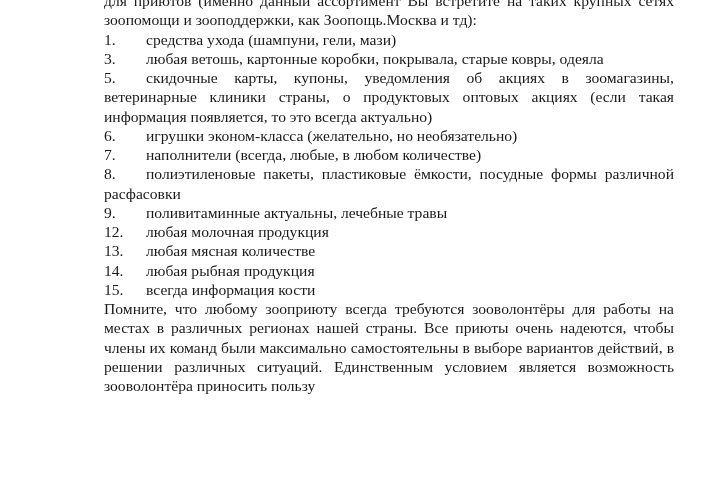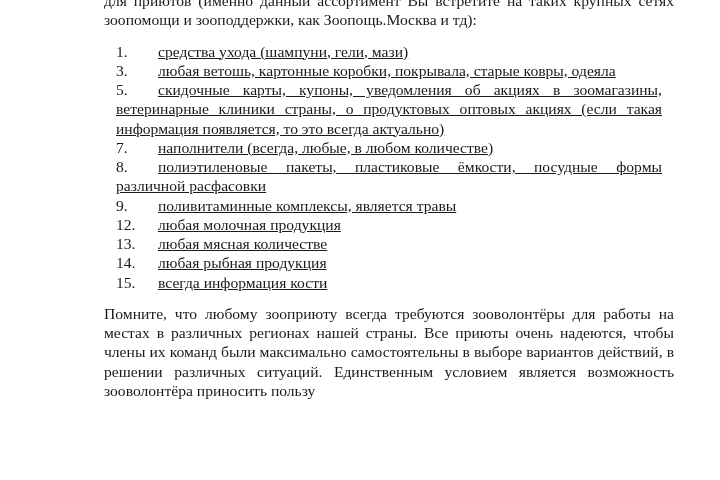--- a/index.html
+++ b/index.html
@@ -28,24 +28,23 @@
     font-size: 15.6px;
     line-height: 19.25px;
     color: #1a1a1a;
   }
   .para {
     margin: 0;
     text-align: justify;
     text-align-last: left;
   }
   .list {
-    margin: 12px;
+    margin: 0;
     padding: 0;
     list-style: none;
-    text-decoration: underline;
   }
   .list-item {
     margin: 0;
     text-align: justify;
     text-align-last: left;
   }
   .num {
     display: inline-block;
     width: 42px;
   }
@@ -54,23 +53,24 @@
 <body>
 
 <div class="page">
   <div class="doc">
     <p class="para">для приютов (именно данный ассортимент Вы встретите на таких крупных сетях зоопомощи и зооподдержки, как Зоопощь.Москва и тд):</p>
 
     <ol class="list">
       <li class="list-item"><span class="num">1.</span><span>средства ухода (шампуни, гели, мази)</span></li>
       <li class="list-item"><span class="num">3.</span><span>любая ветошь, картонные коробки, покрывала, старые ковры, одеяла</span></li>
       <li class="list-item"><span class="num">5.</span><span>скидочные карты, купоны, уведомления об акциях в зоомагазины, ветеринарные клиники страны, о продуктовых оптовых акциях (если такая информация появляется, то это всегда актуально)</span></li>
+      <li class="list-item"><span class="num">6.</span><span>игрушки эконом-класса (желательно, но необязательно)</span></li>
       <li class="list-item"><span class="num">7.</span><span>наполнители (всегда, любые, в любом количестве)</span></li>
       <li class="list-item"><span class="num">8.</span><span>полиэтиленовые пакеты, пластиковые ёмкости, посудные формы различной расфасовки</span></li>
-      <li class="list-item"><span class="num">9.</span><span>поливитаминные комплексы, является травы</span></li>
+      <li class="list-item"><span class="num">9.</span><span>поливитаминные актуальны, лечебные травы</span></li>
       <li class="list-item"><span class="num">12.</span><span>любая молочная продукция</span></li>
       <li class="list-item"><span class="num">13.</span><span>любая мясная количестве</span></li>
       <li class="list-item"><span class="num">14.</span><span>любая рыбная продукция</span></li>
       <li class="list-item"><span class="num">15.</span><span>всегда информация кости</span></li>
     </ol>
 
     <p class="para">Помните, что любому зооприюту всегда требуются зооволонтёры для работы на местах в различных регионах нашей страны.  Все приюты очень надеются, чтобы члены их команд были максимально самостоятельны в выборе вариантов действий, в решении различных ситуаций. Единственным условием является возможность зооволонтёра приносить пользу</p>
   </div>
 </div>
 

